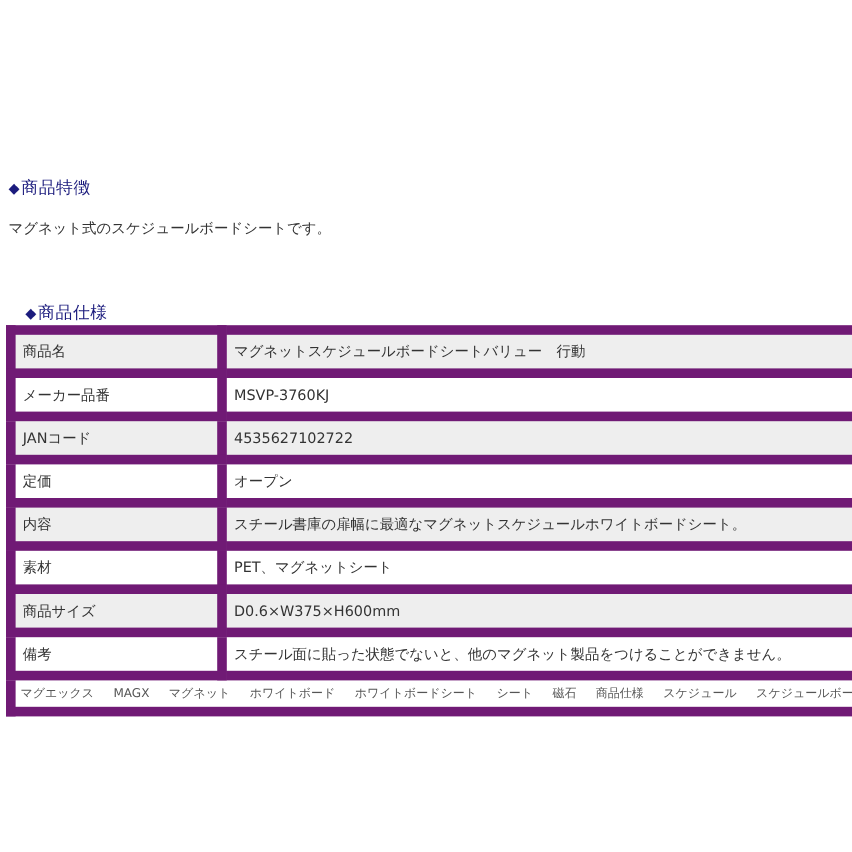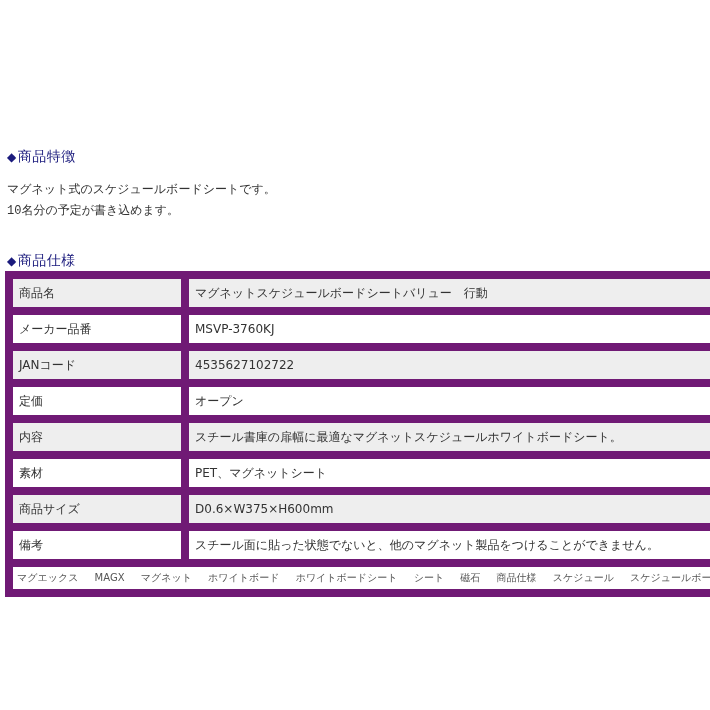--- a/index.html
+++ b/index.html
@@ -1,41 +1,40 @@
 <!DOCTYPE html>
 <html><head>
 <meta charset="utf-8">
 <style>
   html, body { margin:0; padding:0; background:#ffffff; }
   body { width:710px; height:710px; position:relative; overflow:hidden;
          font-family:"DejaVu Sans","Liberation Sans",sans-serif; color:#333333; }
   .sec-title { position:absolute; left:7px; font-size:14px; font-weight:normal; color:#1b1b7d; letter-spacing:0.5px; }
   .sec-title .diamond { font-size:12px; margin-right:1px; }
   #t1 { top:148px; }
-  #t2 { top:252px; }
+  #t2 { top:252px;margin-left:14px; }
   .desc { position:absolute; left:7px; top:180px; font-size:12px; line-height:21px; color:#333; }
-  .desc div { white-space:nowrap;font-family:Liberation Mono, monospace; }
+  .desc div { white-space:nowrap; }
   table.spec { position:absolute; left:5px; top:271px; width:700px; border-collapse:collapse;
                border:2px solid #555; font-size:12px; color:#333; }
   table.spec td { border:8px solid #701a75; height:28px; padding:0 6px; vertical-align:middle; white-space:nowrap; }
   table.spec td.k { width:156px; }
   table.spec tr.g td { background:#eeeeee; }
   table.spec tr.w td { background:#ffffff; }
   table.spec td.tags { font-size:10px; color:#555; height:22px; padding:0 4px; }
   .tag { margin-right:13px; }
   .tag:last-child { margin-right:0; }
 </style>
 </head>
 <body>
 
 <div class="sec-title" id="t1"><span class="diamond">◆</span><span>商品特徴</span></div>
 
 <div class="desc">
   <div>マグネット式のスケジュールボードシートです。</div>
-  <div>10名分の予定が書き込めます。</div>
 </div>
 
 <div class="sec-title" id="t2"><span class="diamond">◆</span><span>商品仕様</span></div>
 
 <table class="spec">
   <tbody>
       <tr class="g">
     <td class="k">商品名</td>
     <td>マグネットスケジュールボードシートバリュー　行動</td>
   </tr>

